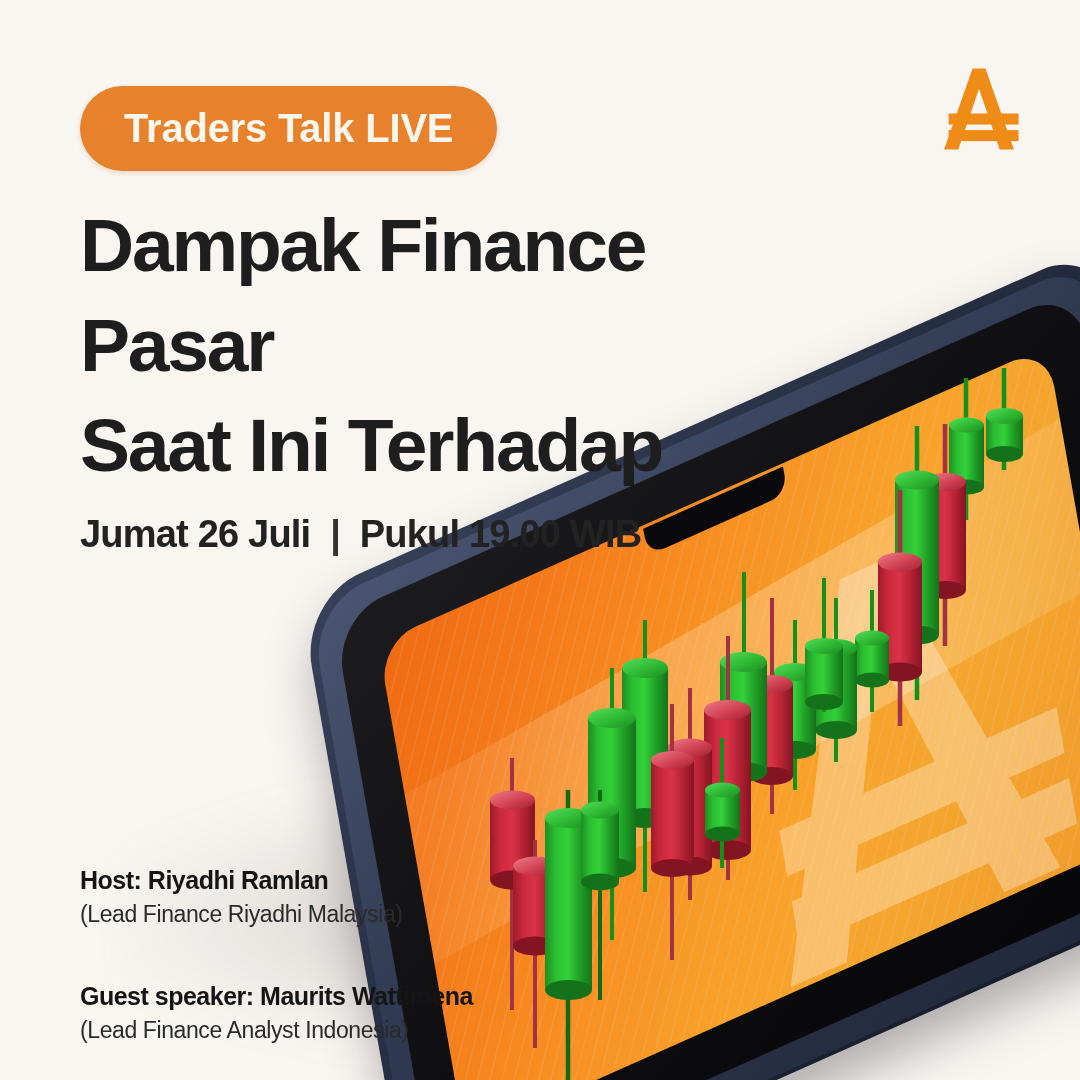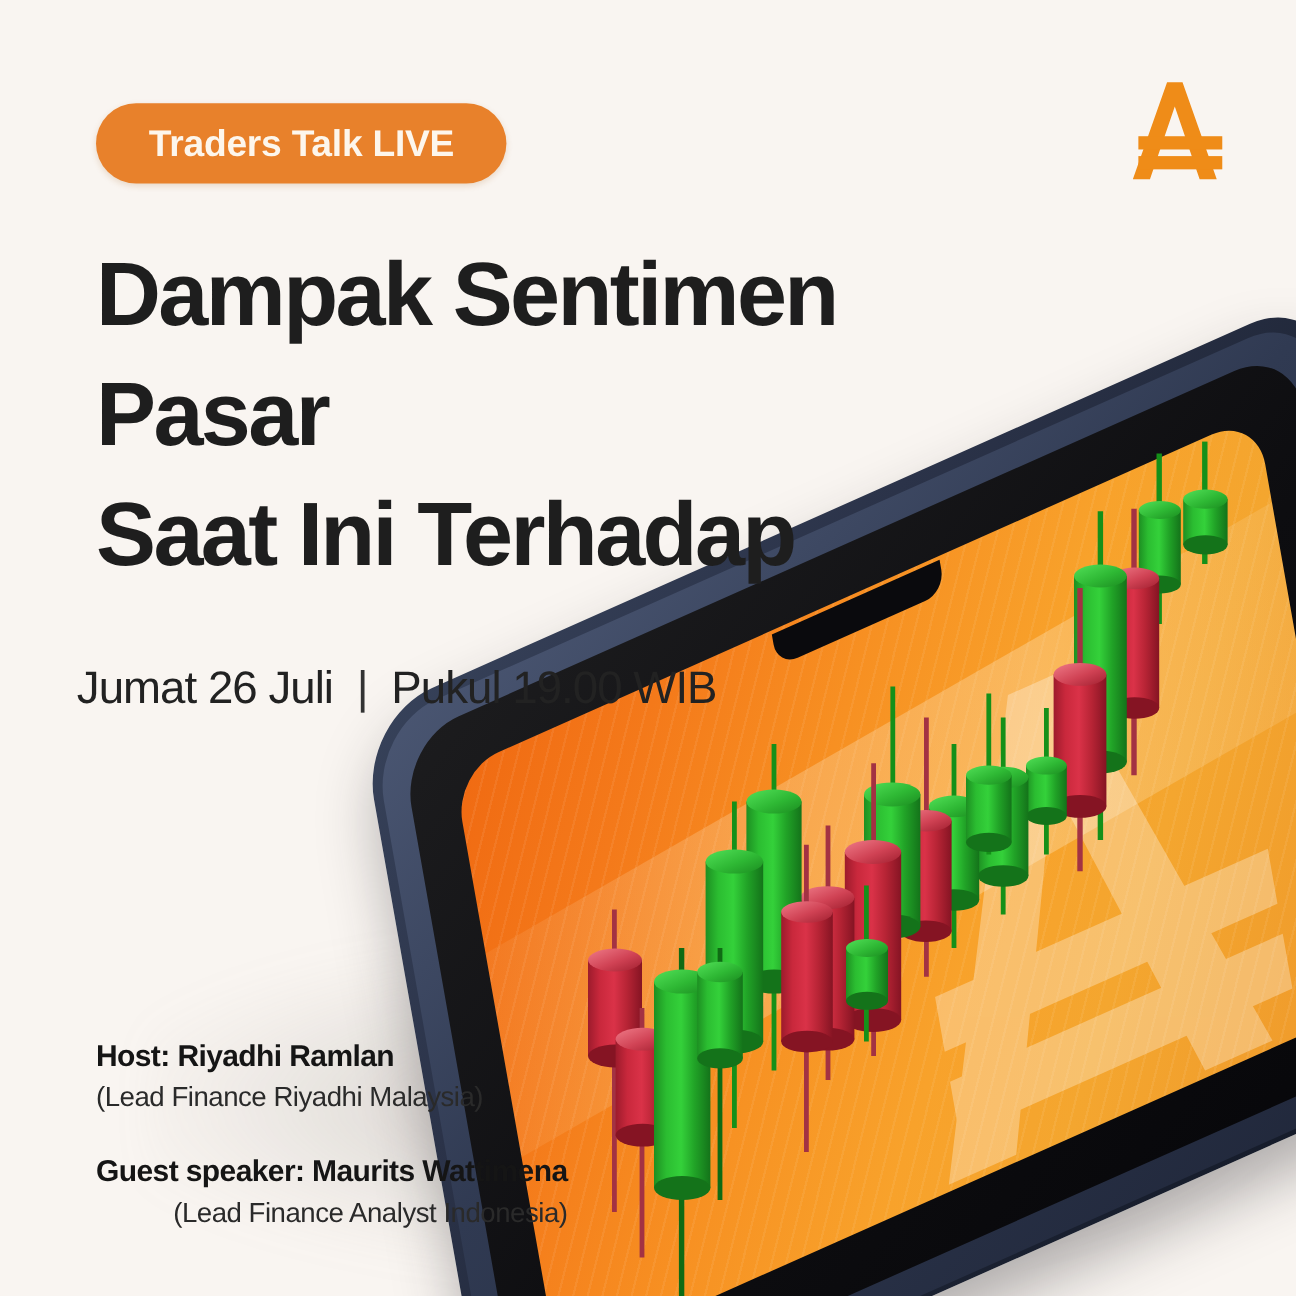--- a/index.html
+++ b/index.html
@@ -102,27 +102,27 @@
   }
 
   
   .candles { position:absolute; inset:0; pointer-events:none; }
   .candles svg { width:100%; height:100%; display:block; }
 
   
   .badge {
     position:absolute;
     left:80px; top:86px;
-    height:67px;
+    height:85px;
     padding:0 44px;
     display:flex; align-items:center; justify-content:center;
     background:#e8812b;
     border-radius:999px;
     color:#fdf6ec;
-    font-size:31px; font-weight:bold;
+    font-size:40px; font-weight:bold;
     letter-spacing:-0.2px;
     box-shadow:0 2px 5px rgba(170,100,30,0.20);
   }
 
   
   .logo { position:absolute; right:55px; top:62px; width:92px; height:92px; }
   .logo svg { width:100%; height:100%; display:block; }
 
   
   .headline {
@@ -132,34 +132,33 @@
     color:#1e1e1e;
     font-size:75px;
     font-weight:bold;
     line-height:1.33;
     letter-spacing:-2.2px;
   }
   .headline .hl-line { display:block; white-space:nowrap; }
 
   .subline {
     position:absolute;
-    left:64px; top:513px;
+    left:80px; top:513px;
     color:#222;
     font-size:38px;
-    font-weight:400;
+    font-weight:700;
     letter-spacing:-0.8px;
     white-space:nowrap;
-    margin-top:40px;
   }
   .subline .sep { display:inline-block; margin:0 10px; color:#333; }
 
   
   .credits { position:absolute; left:80px; top:866px; }
-  .credit-block { margin-bottom:34px; }
-  .credit-block:last-child { margin-bottom:0;text-align:right; }
+  .credit-block { margin-bottom:54px; }
+  .credit-block:last-child { margin-bottom:0; }
   .credit-name {
     color:#151515;
     font-size:25px; font-weight:bold;
     letter-spacing:-0.5px;
     white-space:nowrap;
     margin-bottom:6px;
   }
   .credit-role {
     color:#2a2a2a;
     font-size:23px; font-weight:400;
@@ -384,21 +383,21 @@
     <svg viewBox="0 0 100 100">
       <g fill="#ef8c18">
         <path d="M43 7 h14 L88 95 H72.5 L50 29 L27.5 95 H12 Z"></path>
         <rect x="17" y="56" width="76" height="12"></rect>
         <rect x="17" y="74" width="76" height="12"></rect>
       </g>
     </svg>
   </div>
 
   <div class="headline">
-    <span class="hl-line">Dampak Sentimen</span>
+    <span class="hl-line">Dampak Finance</span>
     <span class="hl-line">Pasar</span>
     <span class="hl-line">Saat Ini Terhadap</span>
   </div>
 
   <div class="subline">
     <span>Jumat 26 Juli</span>
     <span class="sep">|</span>
     <span>Pukul 19.00 WIB</span>
   </div>
 

